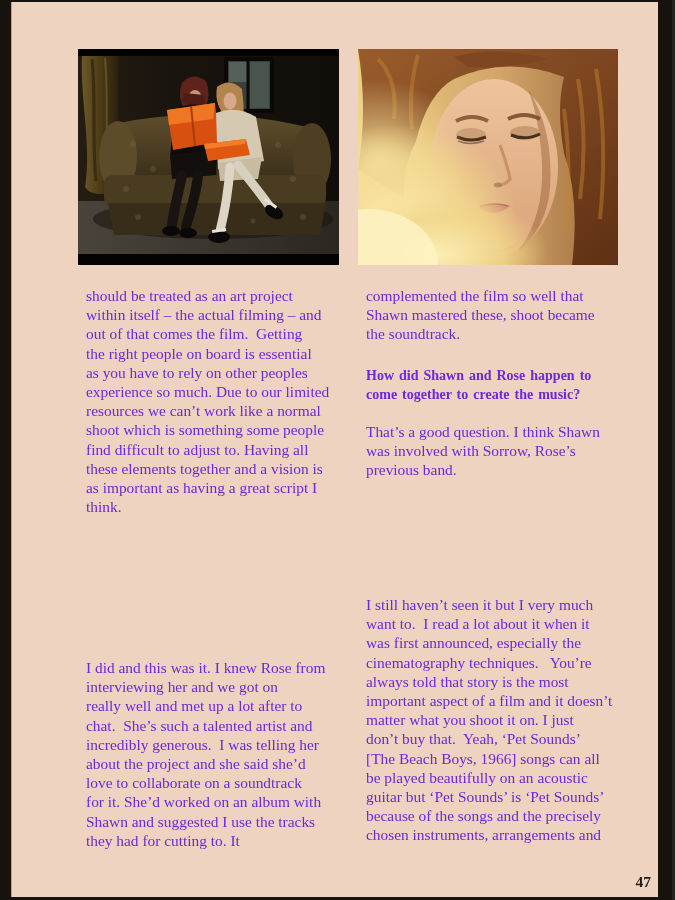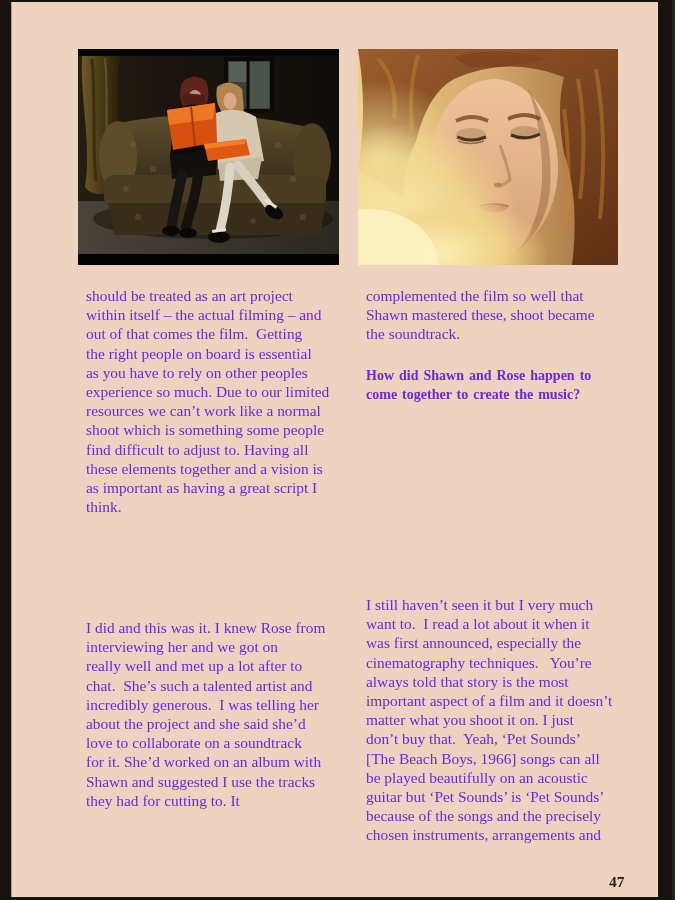--- a/index.html
+++ b/index.html
@@ -34,26 +34,26 @@
     white-space:pre;
     letter-spacing:0;
   }
   .heading{
     font-weight:700;
     font-size:14px;
     word-spacing:1.5px;
   }
   .col-left{left:67px;width:268px;}
   .col-right{left:347px;width:265px;}
-  .pos-l1{top:276px;} .pos-l2{top:531px;} .pos-l3{top:608px;}
+  .pos-l1{top:276px;} .pos-l2{top:531px;} .pos-l3{top:648px;}
   .pos-r1{top:276px;} .pos-r2{top:356px;} .pos-r3{top:412px;}
   .pos-r4{top:495px;} .pos-r5{top:585px;}
   .pageno{
     position:absolute;top:871px;left:598px;width:42px;
-    font-weight:700;font-size:15.5px;color:#241d17;
+    text-align:right;font-weight:700;font-size:15.5px;color:#241d17;
   }
 </style>
 </head>
 <body>
 
 <div class="screen">
   <div class="page">
 
     <figure class="photo photo-left">
       <svg viewBox="0 0 261 216" preserveAspectRatio="none">
@@ -227,20 +227,23 @@
 love to collaborate on a soundtrack
 for it. She’d worked on an album with
 Shawn and suggested I use the tracks
 they had for cutting to. It</p>
 
     <p class="block col-right pos-r1">complemented the film so well that
 Shawn mastered these, shoot became
 the soundtrack.</p>
     <p class="block heading col-right pos-r2">How did Shawn and Rose happen to
 come together to create the music?</p>
+    <p class="block col-right pos-r3">That’s a good question. I think Shawn
+was involved with Sorrow, Rose’s
+previous band.</p>
     <p class="block col-right pos-r5">I still haven’t seen it but I very much
 want to.  I read a lot about it when it
 was first announced, especially the
 cinematography techniques.   You’re
 always told that story is the most
 important aspect of a film and it doesn’t
 matter what you shoot it on. I just
 don’t buy that.  Yeah, ‘Pet Sounds’
 [The Beach Boys, 1966] songs can all
 be played beautifully on an acoustic

